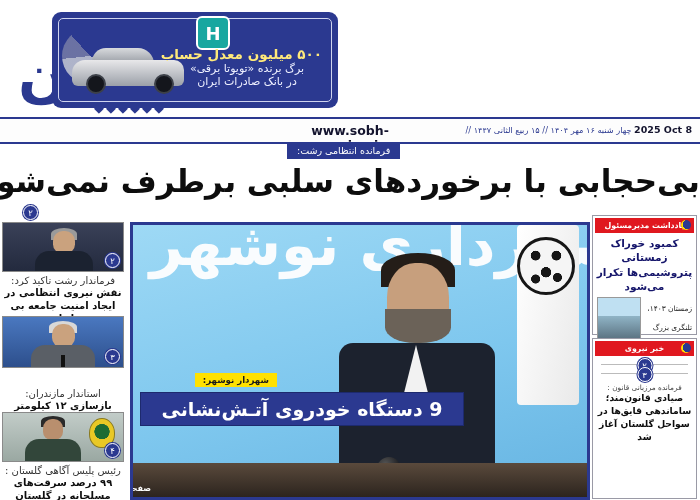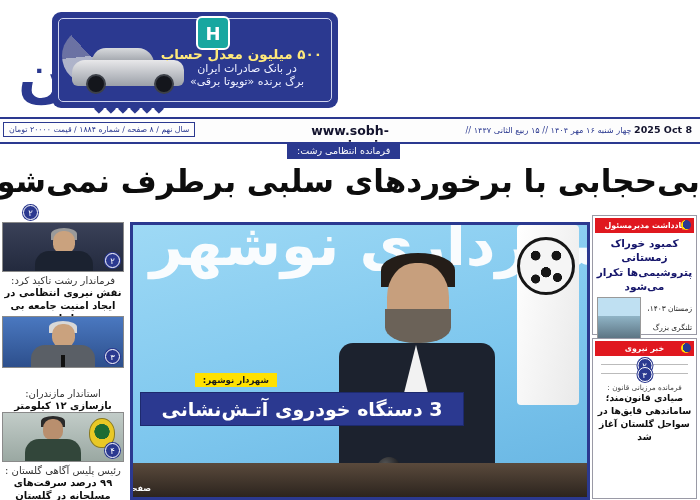--- a/index.html
+++ b/index.html
@@ -95,27 +95,26 @@
     <div class="abs bank-logo" style="right:108px;top:4px;">H</div>
     <div class="abs" style="left:6px;top:6px;width:140px;height:84px;">
       <div class="car-swoosh"></div>
       <div class="car-roof"></div>
       <div class="car-body"></div>
       <div class="car-wheel" style="left:28px;"></div>
       <div class="car-wheel" style="left:96px;"></div>
     </div>
     <div class="abs" style="right:16px;top:34px;width:150px;text-align:center;">
       <div class="ad-headline">۵۰۰ میلیون معدل حساب</div>
+      <div class="ad-line">برگ برنده «تویوتا برقی»</div>
       <div class="ad-line">در بانک صادرات ایران</div>
-      <div class="ad-line">برگ برنده «تویوتا برقی»</div>
     </div>
   </div>
 
   <div class="abs strip" style="left:0;top:117px;width:700px;height:23px;">
-    <div class="abs meta-box" style="left:3px;top:3px;">سال نهم / ۸ صفحه / شماره ۱۸۸۴ / قیمت ۲۰۰۰۰ تومان</div>
     <div class="abs website" style="left:280px;top:4px;width:140px;text-align:center;direction:ltr;">www.sobh-caspian.ir</div>
     <div class="abs dateline" style="right:8px;top:5px;">
       <span class="date-en" dir="ltr">2025 Oct 8</span>
       <span>چهار شنبه ۱۶ مهر ۱۴۰۴ // ۱۵ ربیع الثانی ۱۴۴۷ //</span>
     </div>
   </div>
 
   <div class="abs kicker-box" style="left:287px;top:142px;">فرمانده انتظامی رشت:</div>
   <div class="abs headline" style="left:0;top:163px;width:700px;">بی‌حجابی با برخوردهای سلبی برطرف نمی‌شود</div>
   <div class="abs badge" style="right:662px;top:205px;">۲</div>
@@ -168,21 +167,21 @@
       <div class="person-body" style="right:92px;top:118px;width:156px;height:160px;background:#1c222e;"></div>
       <div style="position:absolute;right:158px;top:120px;width:26px;height:52px;background:#f2f2f2;clip-path:polygon(50% 0,100% 100%,0 100%);"></div>
       <div class="mic-cube" style="right:190px;bottom:6px;"></div>
       <div class="mic-head" style="right:186px;bottom:16px;"></div>
     </div>
 
     <div class="desk"></div>
 
     <div class="abs yellow-label" style="right:310px;top:148px;text-align:right;">شهردار نوشهر:</div>
 
-    <div class="abs cap-strip" style="right:124px;top:168px;width:322px;height:32px;">3 دستگاه خودروی آتـش‌نشانی</div>
+    <div class="abs cap-strip" style="right:124px;top:168px;width:322px;height:32px;">9 دستگاه خودروی آتـش‌نشانی</div>
 
     <div class="abs page-ref" style="right:436px;bottom:4px;white-space:nowrap;">صفحه ۳</div>
   </div>
 
   <div class="abs rbox" style="right:3px;top:215px;width:103px;height:118px;">
     <div class="rbanner">
       <span>یادداشت مدیرمسئول</span>
       <span class="crescent"></span>
     </div>
     <div class="rtitle" style="padding:1px 3px;">کمبود خوراک زمستانی پتروشیمی‌ها تکرار می‌شود</div>

